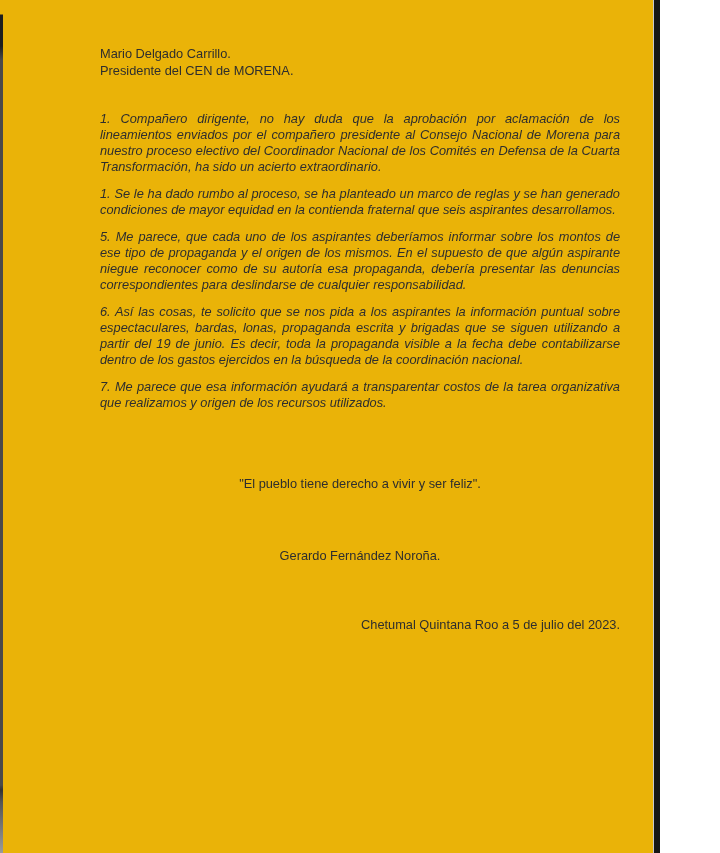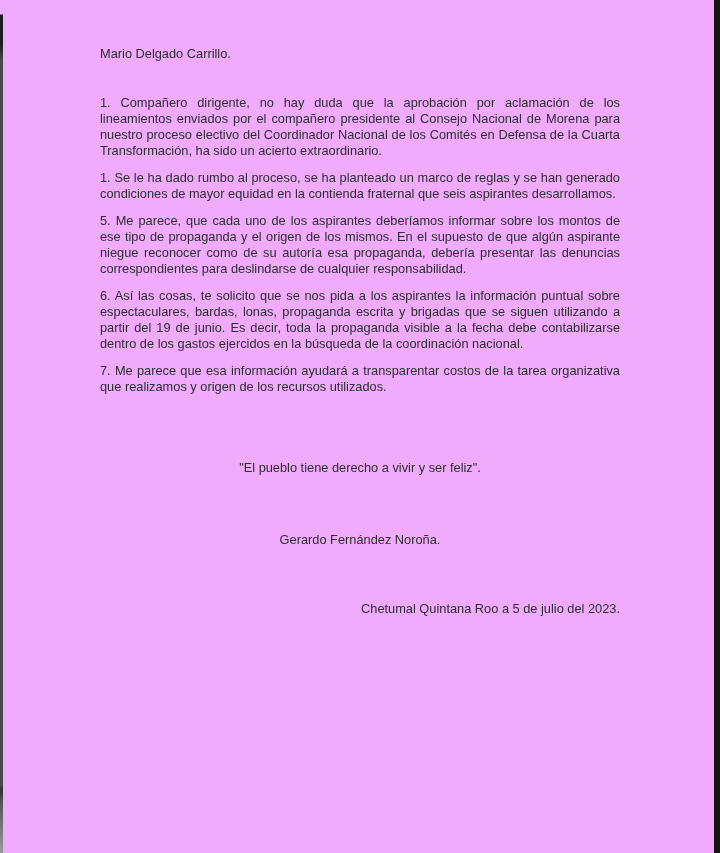--- a/index.html
+++ b/index.html
@@ -1,19 +1,19 @@
 <!DOCTYPE html>
 <html><head>
 <meta charset="utf-8">
 <style>
   html,body{margin:0;padding:0;background:#ffffff;}
   .page{
     position:relative;
-    width:720px;height:853px;
-    background:#f0abfc;
+    width:660px;height:853px;
+    background:#eab308;
     font-family:"Liberation Sans","DejaVu Sans",sans-serif;
     color:#2e2e2e;
     overflow:hidden;
   }
   
   .edge-left{
     position:absolute;left:0;top:0;width:3px;height:853px;
     background:linear-gradient(to bottom,
       rgba(0,0,0,0) 0px, rgba(0,0,0,0) 14px,
       #1e1e1e 15px, #1e1e1e 46px,
@@ -25,38 +25,39 @@
     position:absolute;right:0;top:0;width:6px;height:853px;
     background:#161616;
     border-left:1px solid #c9c9c9;
   }
   .content{
     position:absolute;left:100px;top:46px;width:520px;
     font-size:12.8px;line-height:16px;
   }
   .recipient{margin:0 0 32px 0;}
   .recipient .line{line-height:16.5px;}
-  p.body{margin:0 0 11px 0;text-align:justify;text-justify:inter-word;}
+  p.body{margin:0 0 11px 0;text-align:justify;text-justify:inter-word;font-style:italic;}
   p.closing{margin:0;text-align:left;}
   .quote{margin-top:65px;text-align:center;}
   .signature{margin-top:56px;text-align:center;}
   .dateline{margin-top:53px;text-align:right;}
 </style>
 </head>
 <body>
 
 <div class="page">
 
   <div class="edge-left"></div>
   <div class="edge-right"></div>
 
   <div class="content">
 
     <div class="recipient">
       <div class="line">Mario Delgado Carrillo.</div>
+      <div class="line">Presidente del CEN de MORENA.</div>
     </div>
 
     <p class="body">1. Compañero dirigente, no hay duda que la aprobación por aclamación de los lineamientos enviados por el compañero presidente al Consejo Nacional de Morena para nuestro proceso electivo del Coordinador Nacional de los Comités en Defensa de la Cuarta Transformación, ha sido un acierto extraordinario.</p>
     <p class="body">1. Se le ha dado rumbo al proceso, se ha planteado un marco de reglas y se han generado condiciones de mayor equidad en la contienda fraternal que seis aspirantes desarrollamos.</p>
     <p class="body">5. Me parece, que cada uno de los aspirantes deberíamos informar sobre los montos de ese tipo de propaganda y el origen de los mismos. En el supuesto de que algún aspirante niegue reconocer como de su autoría esa propaganda, debería presentar las denuncias correspondientes para deslindarse de cualquier responsabilidad.</p>
     <p class="body">6. Así las cosas, te solicito que se nos pida a los aspirantes la información puntual sobre espectaculares, bardas, lonas, propaganda escrita y brigadas que se siguen utilizando a partir del 19 de junio. Es decir, toda la propaganda visible a la fecha debe contabilizarse dentro de los gastos ejercidos en la búsqueda de la coordinación nacional.</p>
     <p class="body">7. Me parece que esa información ayudará a transparentar costos de la tarea organizativa que realizamos y origen de los recursos utilizados.</p>
 
 
     <div class="quote">"El pueblo tiene derecho a vivir y ser feliz".</div>

